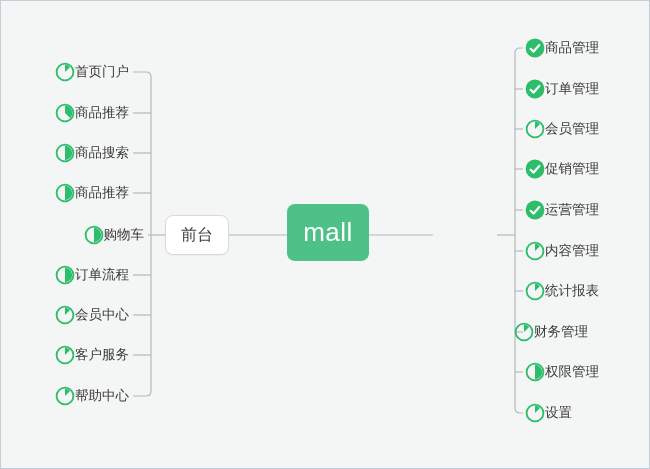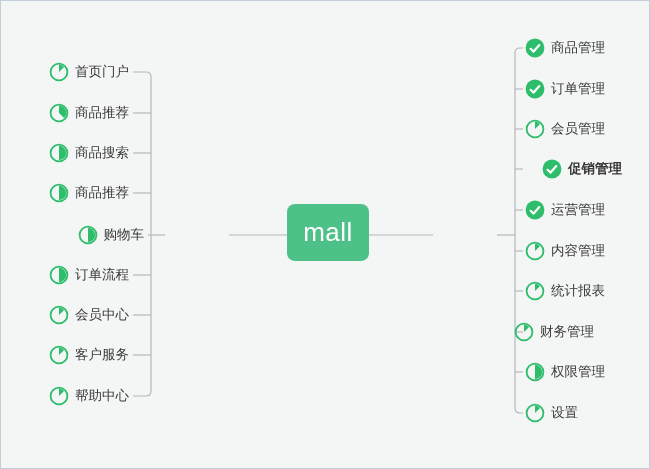--- a/index.html
+++ b/index.html
@@ -22,21 +22,21 @@
     left:286px; top:203px; width:82px; height:57px; background:var(--node-green);
     color:#fff; font-size:26px; letter-spacing:.5px;
   }
   .node-branch{
     width:64px; height:40px; background:#fff; border:1px solid var(--node-border);
     color:#3f3f3f; font-size:16px; box-shadow:0 1px 2px rgba(0,0,0,.04);
   }
   #front-node{left:164px; top:214px;}
   #back-node{left:432px; top:214px;}
   .map-item{
-    position:absolute; z-index:2; display:flex; align-items:center; gap:6px;
+    position:absolute; z-index:2; display:flex; align-items:center; 
     height:24px; white-space:nowrap;
   }
   .topic-icon{width:20px; height:20px; flex:0 0 20px; display:inline-flex;}
   .topic-label{font-size:13.5px; color:var(--text);}
 </style>
 </head>
 <body>
 
 <div class="canvas">
 
@@ -64,20 +64,23 @@
       <path d="M 514 290 H 522"></path>
       <path d="M 514 331 H 522"></path>
       <path d="M 514 371 H 522"></path>
       <path d="M 514 52 V 407"></path>
     </svg>
 
   <div class="node node-center" id="center-node">
     <span>mall</span>
   </div>
 
+  <div class="node node-branch" id="front-node">
+    <span>前台</span>
+  </div>
 
 
   <div id="left-items">
       <div class="map-item" style="top: 59px; right: 520px;">
       <span class="topic-icon">
           <svg width="20" height="20" viewBox="0 0 20 20">
             <circle cx="10" cy="10" r="8.4" fill="none" stroke="#2ebd6b" stroke-width="1.8"></circle>
             <path d="M10 10 L10 2.8 A7.2 7.2 0 0 1 15.09 4.91 Z" fill="#2ebd6b"></path>
           </svg>
         </span>
@@ -177,21 +180,21 @@
     </div>
       <div class="map-item" style="top: 116px; left: 524px;">
       <span class="topic-icon">
           <svg width="20" height="20" viewBox="0 0 20 20">
             <circle cx="10" cy="10" r="8.4" fill="none" stroke="#2ebd6b" stroke-width="1.8"></circle>
             <path d="M10 10 L10 2.8 A7.2 7.2 0 0 1 15.09 4.91 Z" fill="#2ebd6b"></path>
           </svg>
         </span>
       <span class="topic-label">会员管理</span>
     </div>
-      <div class="map-item" style="top: 156px; left: 541px; font-weight: bold;">
+      <div class="map-item" style="top: 156px; left: 524px;">
       <span class="topic-icon">
           <svg width="20" height="20" viewBox="0 0 20 20">
             <circle cx="10" cy="10" r="9.4" fill="#2ebd6b"></circle>
             <polyline points="5.6,10.8 8.6,13.6 14.3,7.1" fill="none" stroke="#fff" stroke-width="2.2" stroke-linecap="round" stroke-linejoin="round"></polyline>
           </svg>
         </span>
       <span class="topic-label">促销管理</span>
     </div>
       <div class="map-item" style="top: 197px; left: 524px; text-align: right;">
       <span class="topic-icon">

